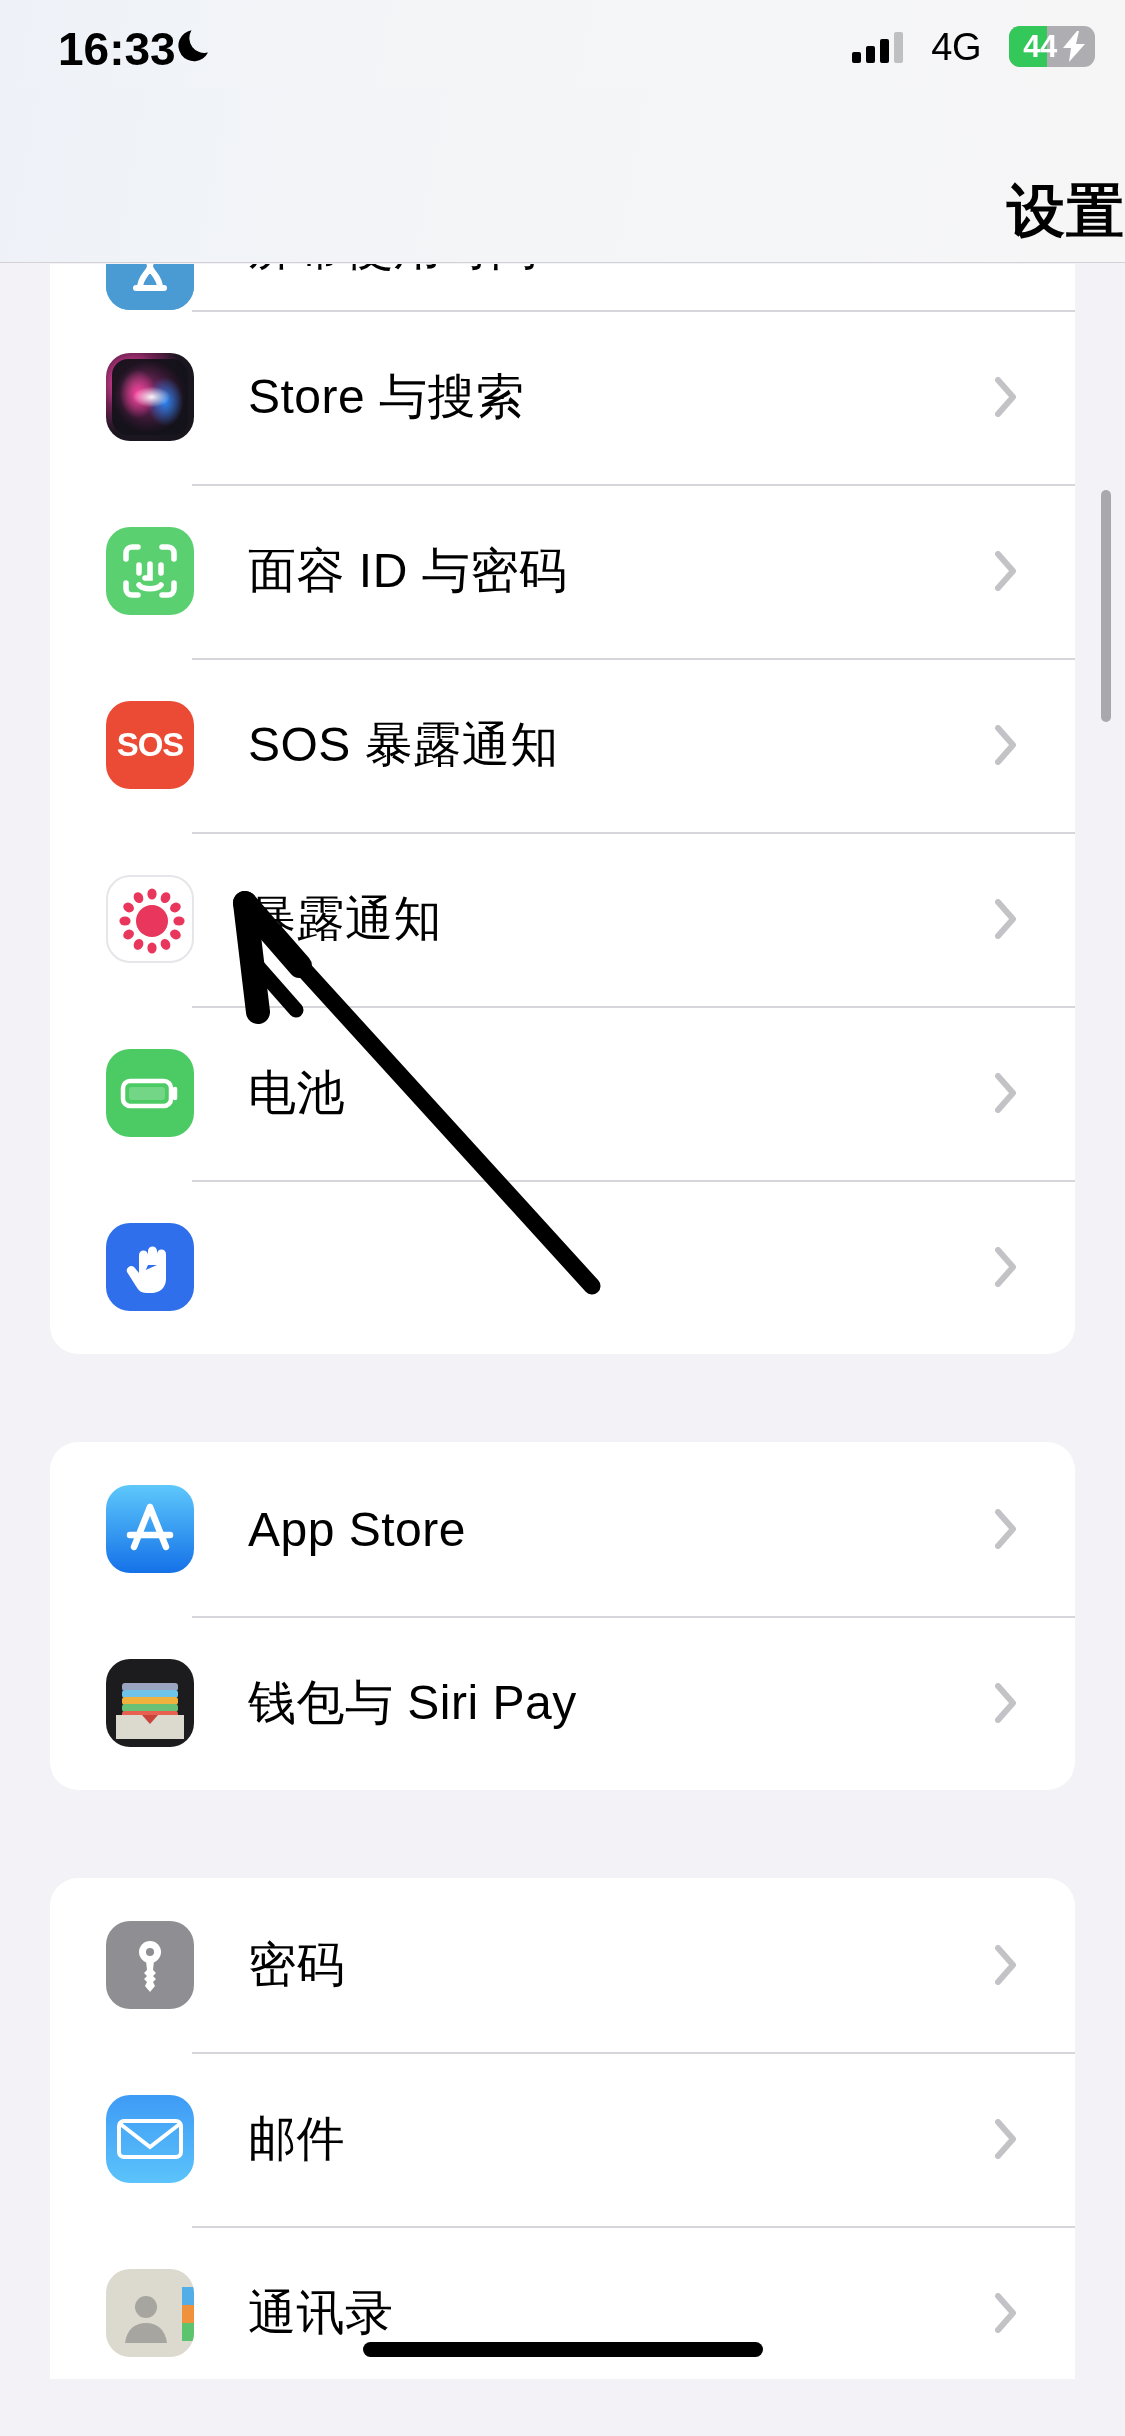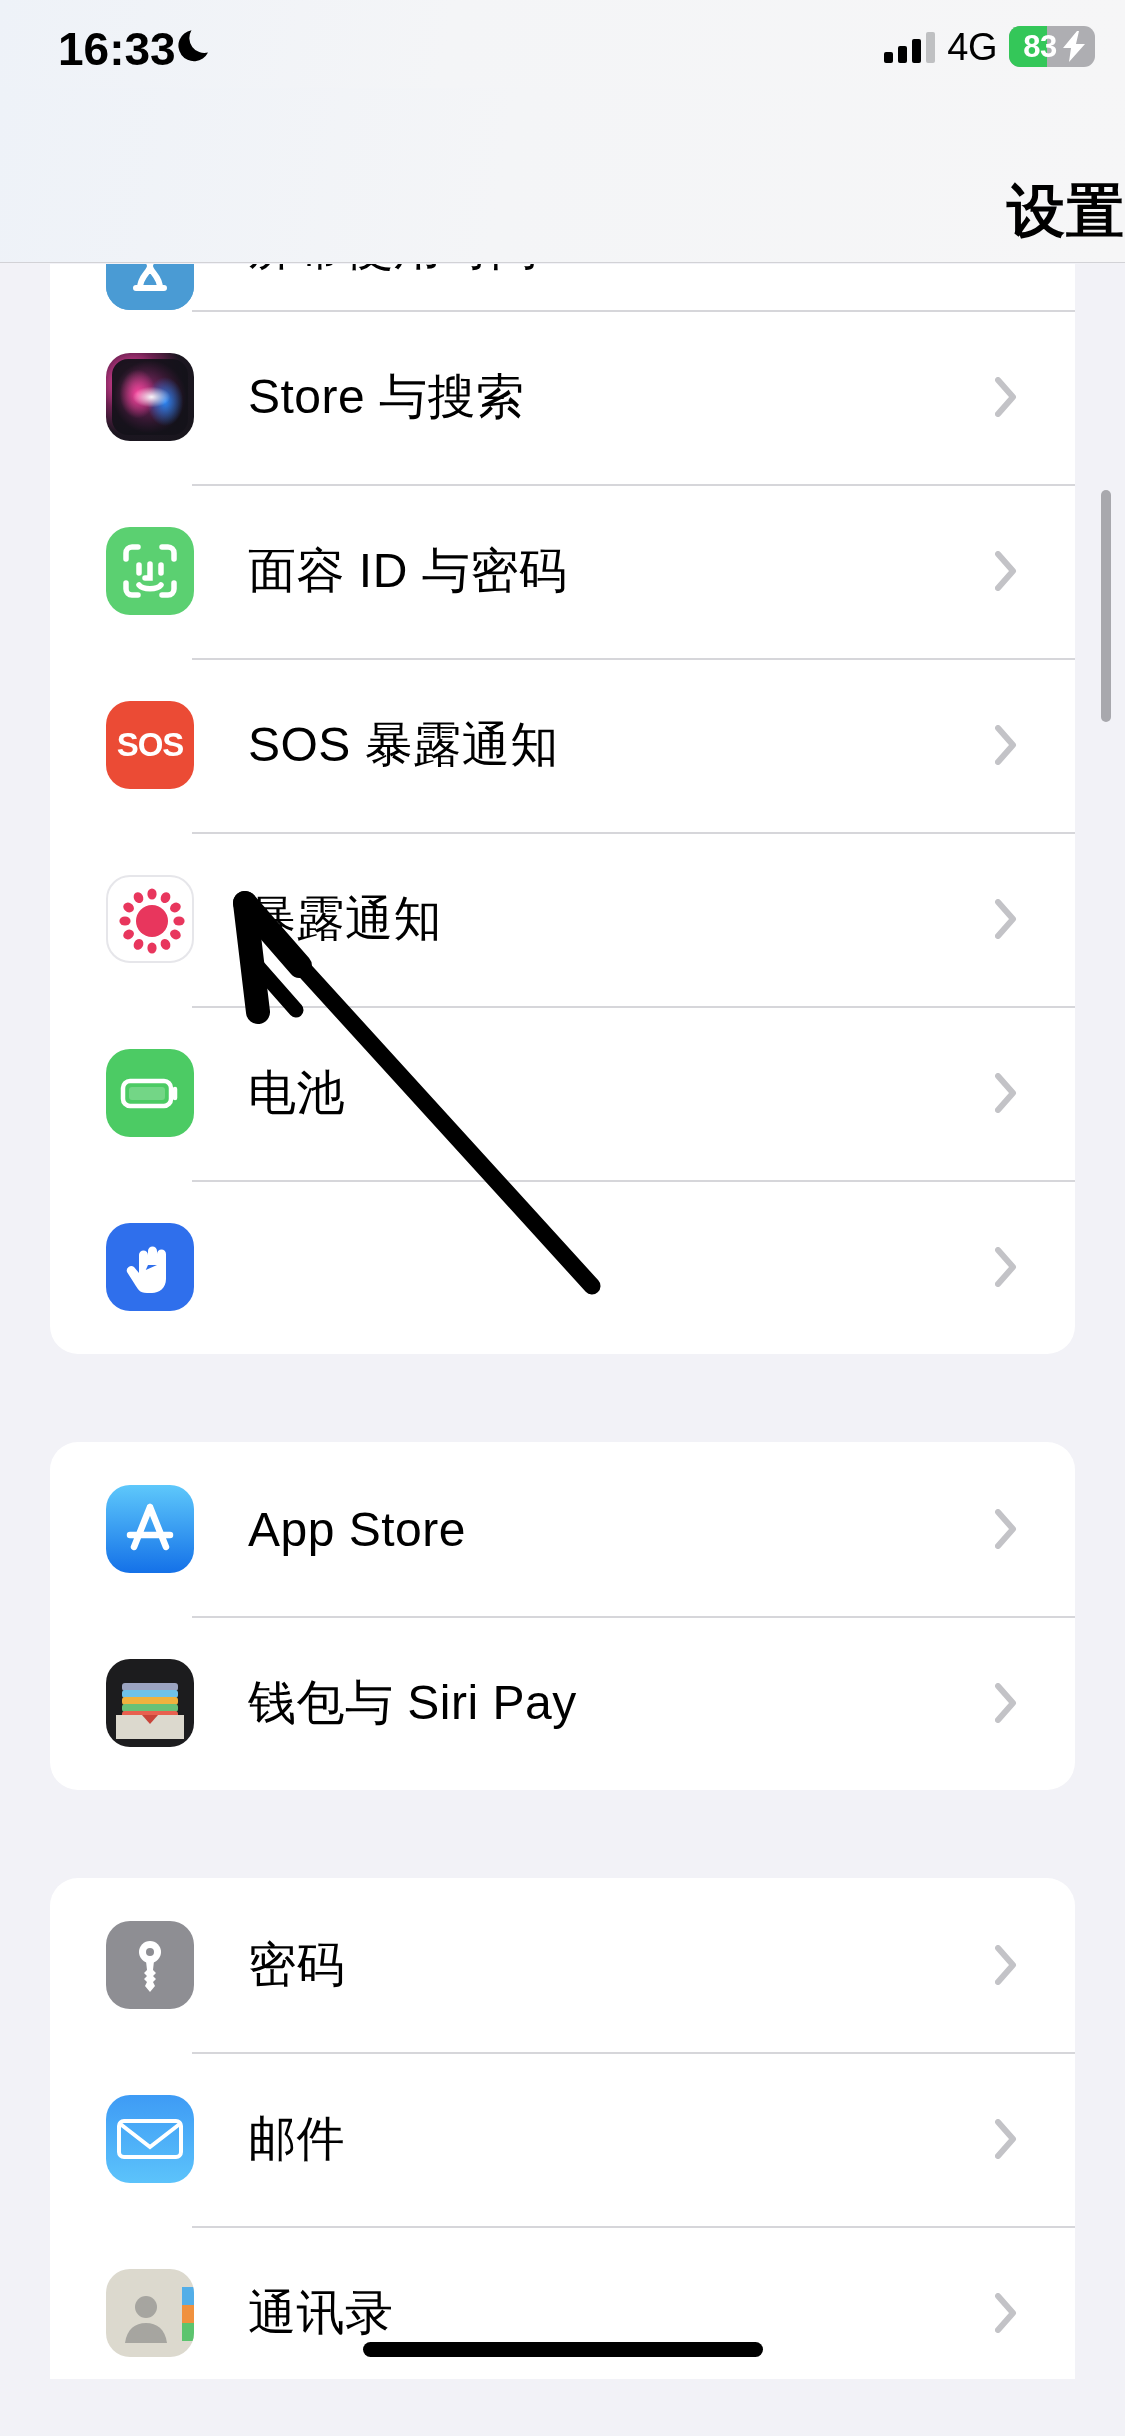--- a/index.html
+++ b/index.html
@@ -23,21 +23,21 @@
     position:absolute; left:58px; top:22px;
     font-size:46px; font-weight:700; color:#000;
     letter-spacing:0px;
   }
   #sb-moon {
     position:absolute; left:178px; top:26px;
     width:40px; height:40px;
   }
   #sb-right {
     position:absolute; right:30px; top:26px;
-    display:flex; align-items:center; gap:12px;
+    display:flex; align-items:center; gap:28px;
   }
   .bars { display:flex; align-items:flex-end; gap:5px; height:32px; }
   .bars i { display:block; width:9px; background:#000; border-radius:2px; }
   .bars i.b1 { height:11px; }
   .bars i.b2 { height:17px; }
   .bars i.b3 { height:24px; }
   .bars i.b4 { height:31px; background:#BFC0C2; }
   #sb-net { font-size:38px; font-weight:400; color:#000; line-height:32px; letter-spacing:-0.5px;}
   #battery {
     position:relative; width:86px; height:41px;
@@ -175,21 +175,21 @@
     <div id="sb-right">
       <div class="bars">
         <i class="b1"></i>
           <i class="b2"></i>
           <i class="b3"></i>
           <i class="b4"></i>
       </div>
       <div id="sb-net">4G</div>
       <div id="battery">
         <div id="battery-fill" style="width: 44%; background: rgb(52, 199, 89);"></div>
-        <div id="battery-pct">83</div>
+        <div id="battery-pct">44</div>
         <svg id="battery-bolt" width="30" height="31" viewBox="0 0 30 31">
           <path d="M18 0 4 17h8L10 31 26 13h-9l3-13Z" fill="#fff"></path>
         </svg>
       </div>
     </div>
   </div>
 
   <div id="navbar">
     <div id="nav-title">设置</div>
   </div>

